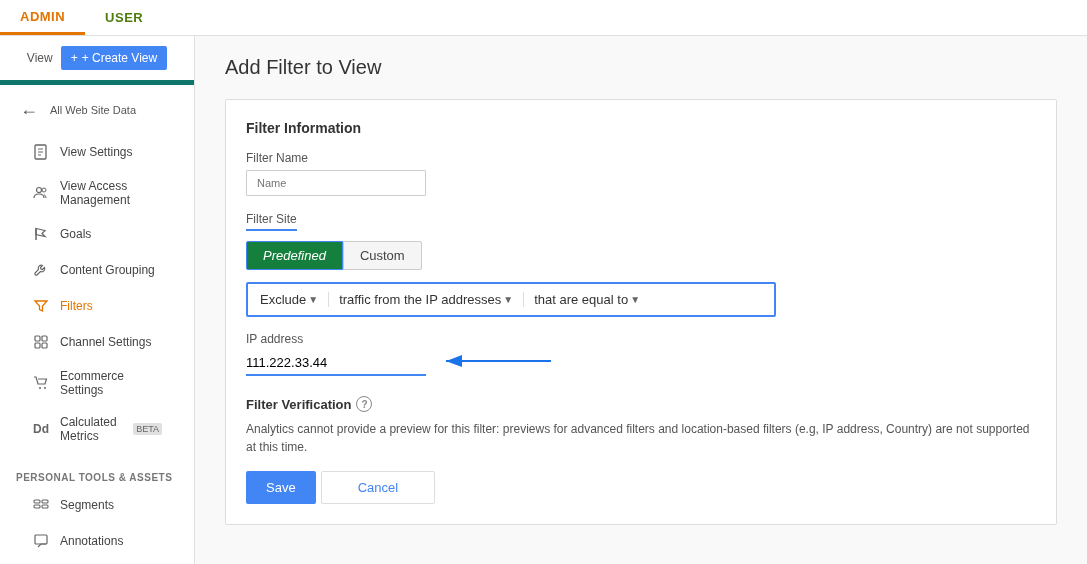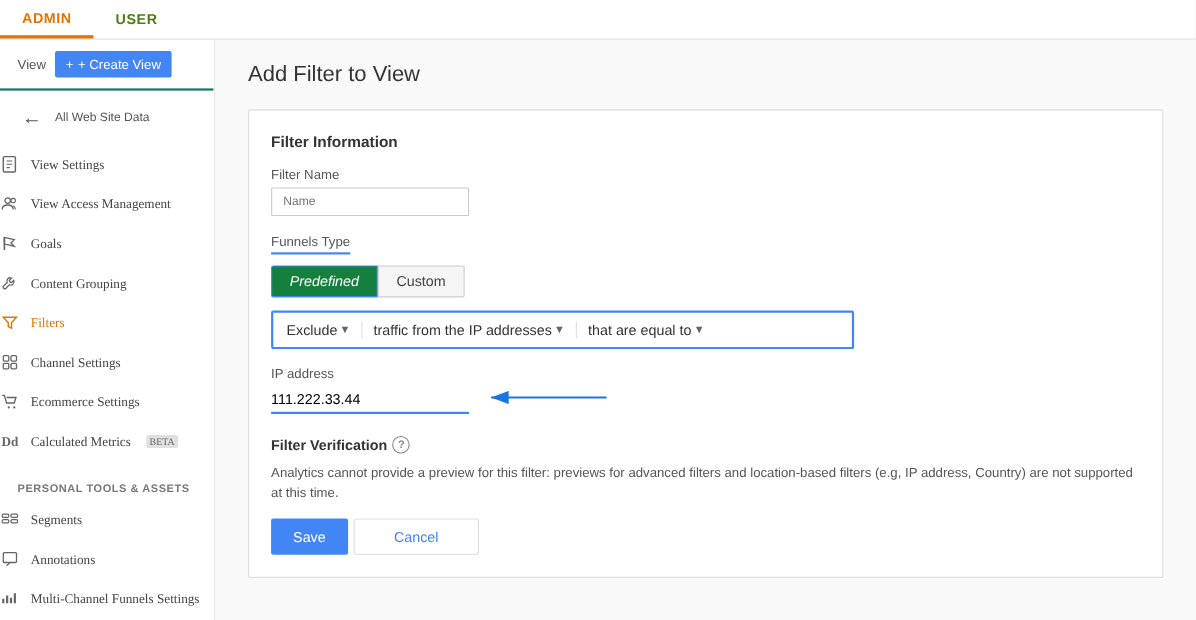--- a/index.html
+++ b/index.html
@@ -8,31 +8,31 @@
     
     .top-nav { display: flex; background: #fff; border-bottom: 1px solid #e0e0e0; height: 36px; align-items: stretch; }
     .top-nav-item { padding: 0 20px; display: flex; align-items: center; font-size: 13px; font-weight: 600; color: #4d7c0f; cursor: pointer; text-transform: uppercase; letter-spacing: 0.5px; }
     .top-nav-item.active { color: #e37400; border-bottom: 3px solid #e37400; }
 
     
     .main-layout { display: flex; flex: 1; overflow: hidden; }
 
     
     .sidebar { width: 195px; background: #fff; border-right: 1px solid #e0e0e0; overflow-y: auto; flex-shrink: 0; }
-    .sidebar-header { padding: 10px 16px; display: flex; align-items: center; gap: 8px; border-bottom: 2px solid #0f766e; }
+    .sidebar-header { padding: 10px 16px; display: flex; align-items: center; gap: 8px; border-bottom: 5px solid #0f766e; justify-content: center; }
     .sidebar-header-text { font-size: 12px; color: #555; }
     .create-view-btn { display: flex; align-items: center; gap: 4px; background: #4285f4; color: #fff; border: none; border-radius: 2px; padding: 5px 10px; font-size: 12px; cursor: pointer; }
 
     .back-btn { display: flex; align-items: center; padding: 8px 12px; cursor: pointer; }
     .back-arrow { font-size: 18px; color: #555; }
     .all-web-text { font-size: 11px; color: #555; padding: 0 12px 8px; }
 
     .sidebar-section { padding: 6px 0; }
     .sidebar-section-label { font-size: 10px; font-weight: bold; color: #777; padding: 8px 16px 4px; text-transform: uppercase; letter-spacing: 0.5px; }
-    .sidebar-item { display: flex; align-items: center; gap: 10px; padding: 9px 0; cursor: pointer; color: #444; font-size: 13px; font-family: Liberation Serif, serif; }
+    .sidebar-item { display: flex; align-items: center; gap: 10px; padding: 9px 32px; cursor: pointer; color: #444; font-size: 13px; }
     .sidebar-item.active { color: #e37400; }
     .sidebar-icon { width: 18px; height: 18px; display: flex; align-items: center; justify-content: center; flex-shrink: 0; color: #666; }
     .sidebar-item.active .sidebar-icon { color: #e37400; }
     .sidebar-item-label { font-size: 12px; }
     .beta-badge { font-size: 9px; background: #e0e0e0; color: #666; padding: 1px 3px; border-radius: 2px; margin-left: 4px; }
 
     
     .content { flex: 1; overflow-y: auto; padding: 20px 30px; background: #f9f9f9; }
     .page-title { font-size: 20px; font-weight: 400; color: #333; margin-bottom: 20px; }
 
@@ -231,21 +231,21 @@
     <div class="card">
       <div class="section-title">Filter Information</div>
 
       <div style="margin-bottom:15px;">
         <div class="form-label">Filter Name</div>
         <input type="text" class="form-input" placeholder="Name" style="">
       </div>
 
       <div class="filter-type-section">
         <div style="border-bottom: 2px solid #4285f4; display: inline-block; margin-bottom: 10px;">
-          <div class="form-label" style="margin-bottom:3px;">Funnels Type</div>
+          <div class="form-label" style="margin-bottom:3px;">Filter Site</div>
         </div>
 
         
         <div class="tab-group">
           <button class="tab-btn active">Predefined</button>
           <button class="tab-btn">Custom</button>
         </div>
 
         
         <div class="filter-row">

